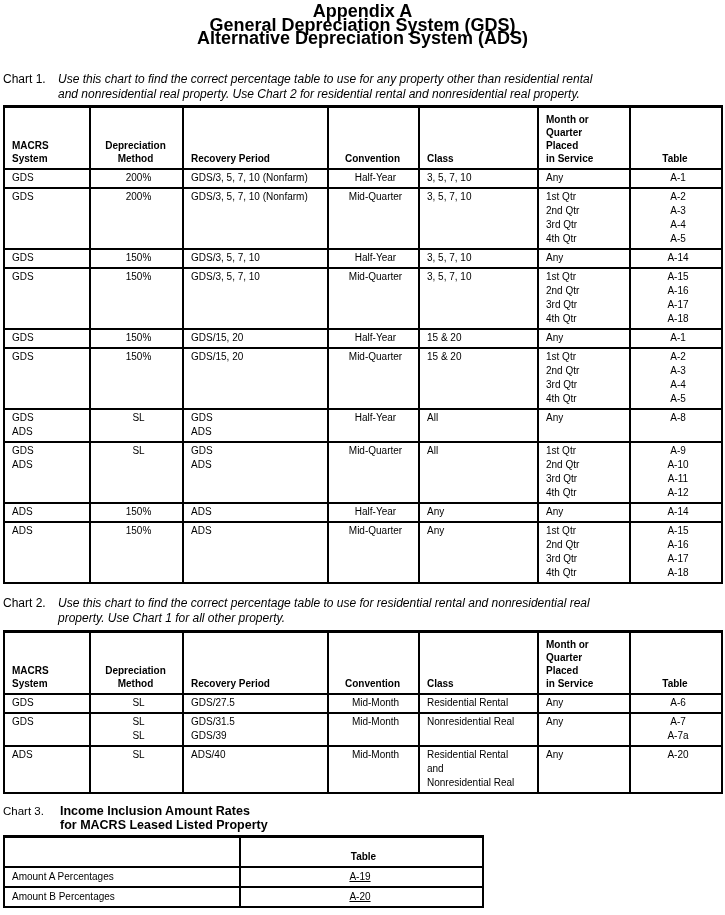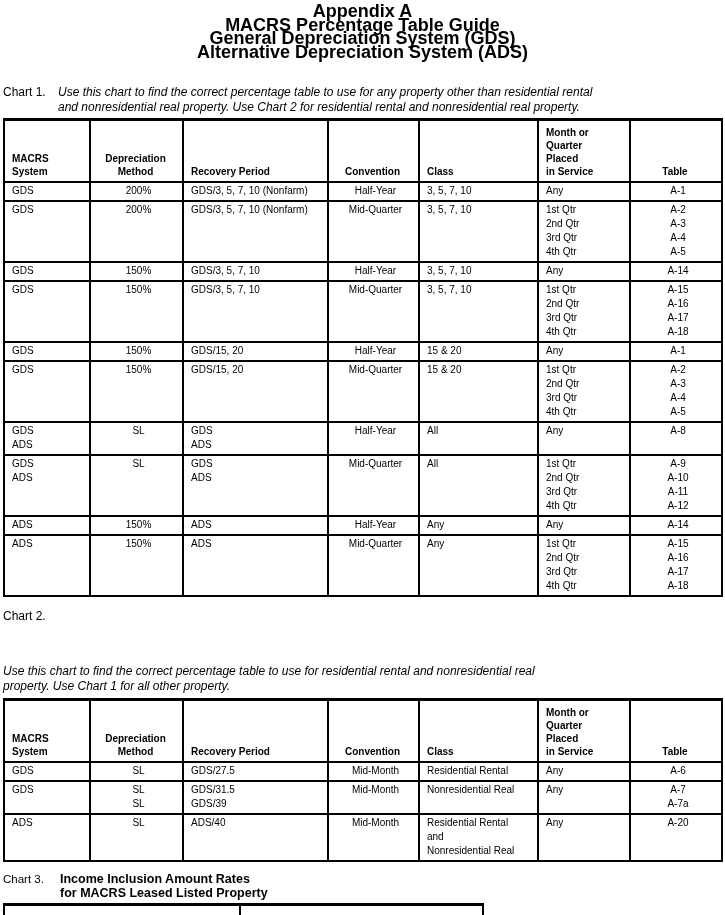--- a/index.html
+++ b/index.html
@@ -21,42 +21,41 @@
 
   .guide-table th:nth-child(1),.guide-table th:nth-child(3),
   .guide-table th:nth-child(5),.guide-table th:nth-child(6){text-align:left;}
   .guide-table th:nth-child(2),.guide-table th:nth-child(4),
   .guide-table th:nth-child(7){text-align:center;}
   .guide-table td:nth-child(1),.guide-table td:nth-child(3),
   .guide-table td:nth-child(5),.guide-table td:nth-child(6){text-align:left;}
   .guide-table td:nth-child(2),.guide-table td:nth-child(4),
   .guide-table td:nth-child(7){text-align:center;}
 
-  .caption2{margin-top:12px;margin-bottom:4px;flex-direction:column;}
+  .caption2{margin-top:12px;margin-bottom:4px;}
 
   .chart3-heading{display:flex;margin-top:10px;margin-bottom:3px;font-size:12.5px;line-height:14px;}
   .chart3-heading .chart-label{flex:0 0 57px;font-weight:normal;font-size:11.5px;}
   .chart3-heading .chart3-title{font-weight:bold;white-space:pre-line;}
 
   .small-table{width:479px;border:2px solid #000;border-top:3px solid #000;}
   .small-table th,.small-table td{border:2px solid #000;font-size:10px;white-space:pre-line;}
   .small-table th{font-weight:bold;vertical-align:bottom;height:22px;padding:2px 3px 4px 7px;}
   .small-table td{vertical-align:top;line-height:14px;padding:2px 10px 2px 7px;}
   .small-table th:nth-child(2){text-align:center;}
   .small-table td:nth-child(1){text-align:left;}
   .small-table td:nth-child(2){text-align:center;text-decoration:underline;}
 </style>
 </head>
 <body>
 
 <div class="page">
 
   <div class="title-block">
     <div>Appendix A</div>
-    <div>MACRS Percentage Table Guide</div>
     <div>General Depreciation System (GDS)</div>
     <div>Alternative Depreciation System (ADS)</div>
   </div>
 
   <div class="chart-caption">
     <span class="chart-label">Chart 1.</span>
     <span class="caption-text">Use this chart to find the correct percentage table to use for any property other than residential rental
 and nonresidential real property. Use Chart 2 for residential rental and nonresidential real property.</span>
   </div>
 

